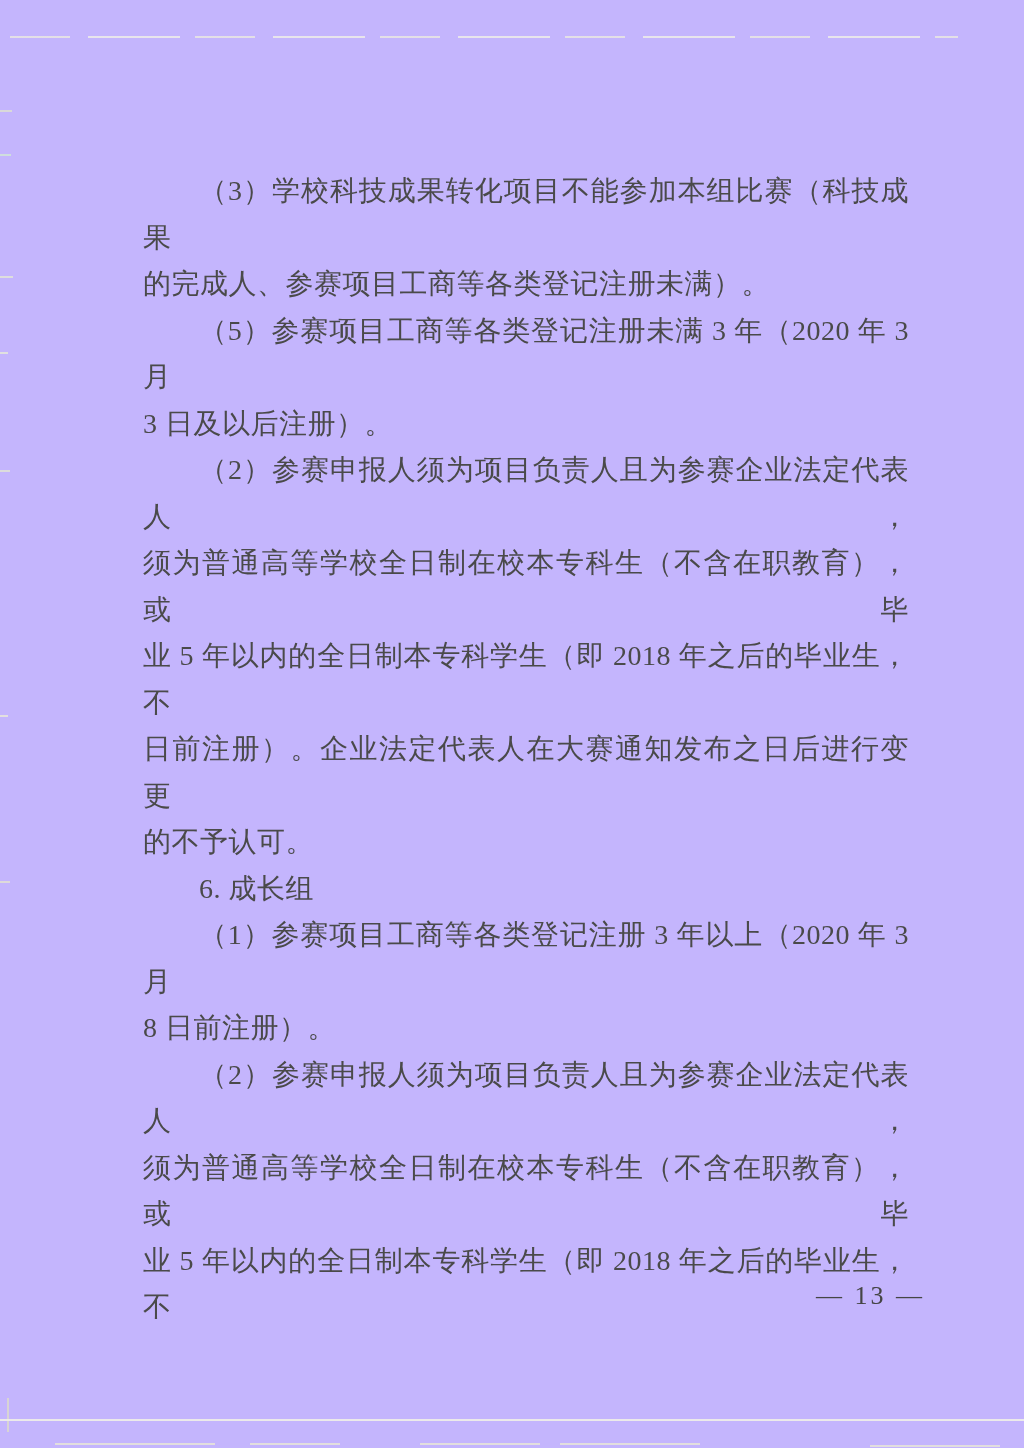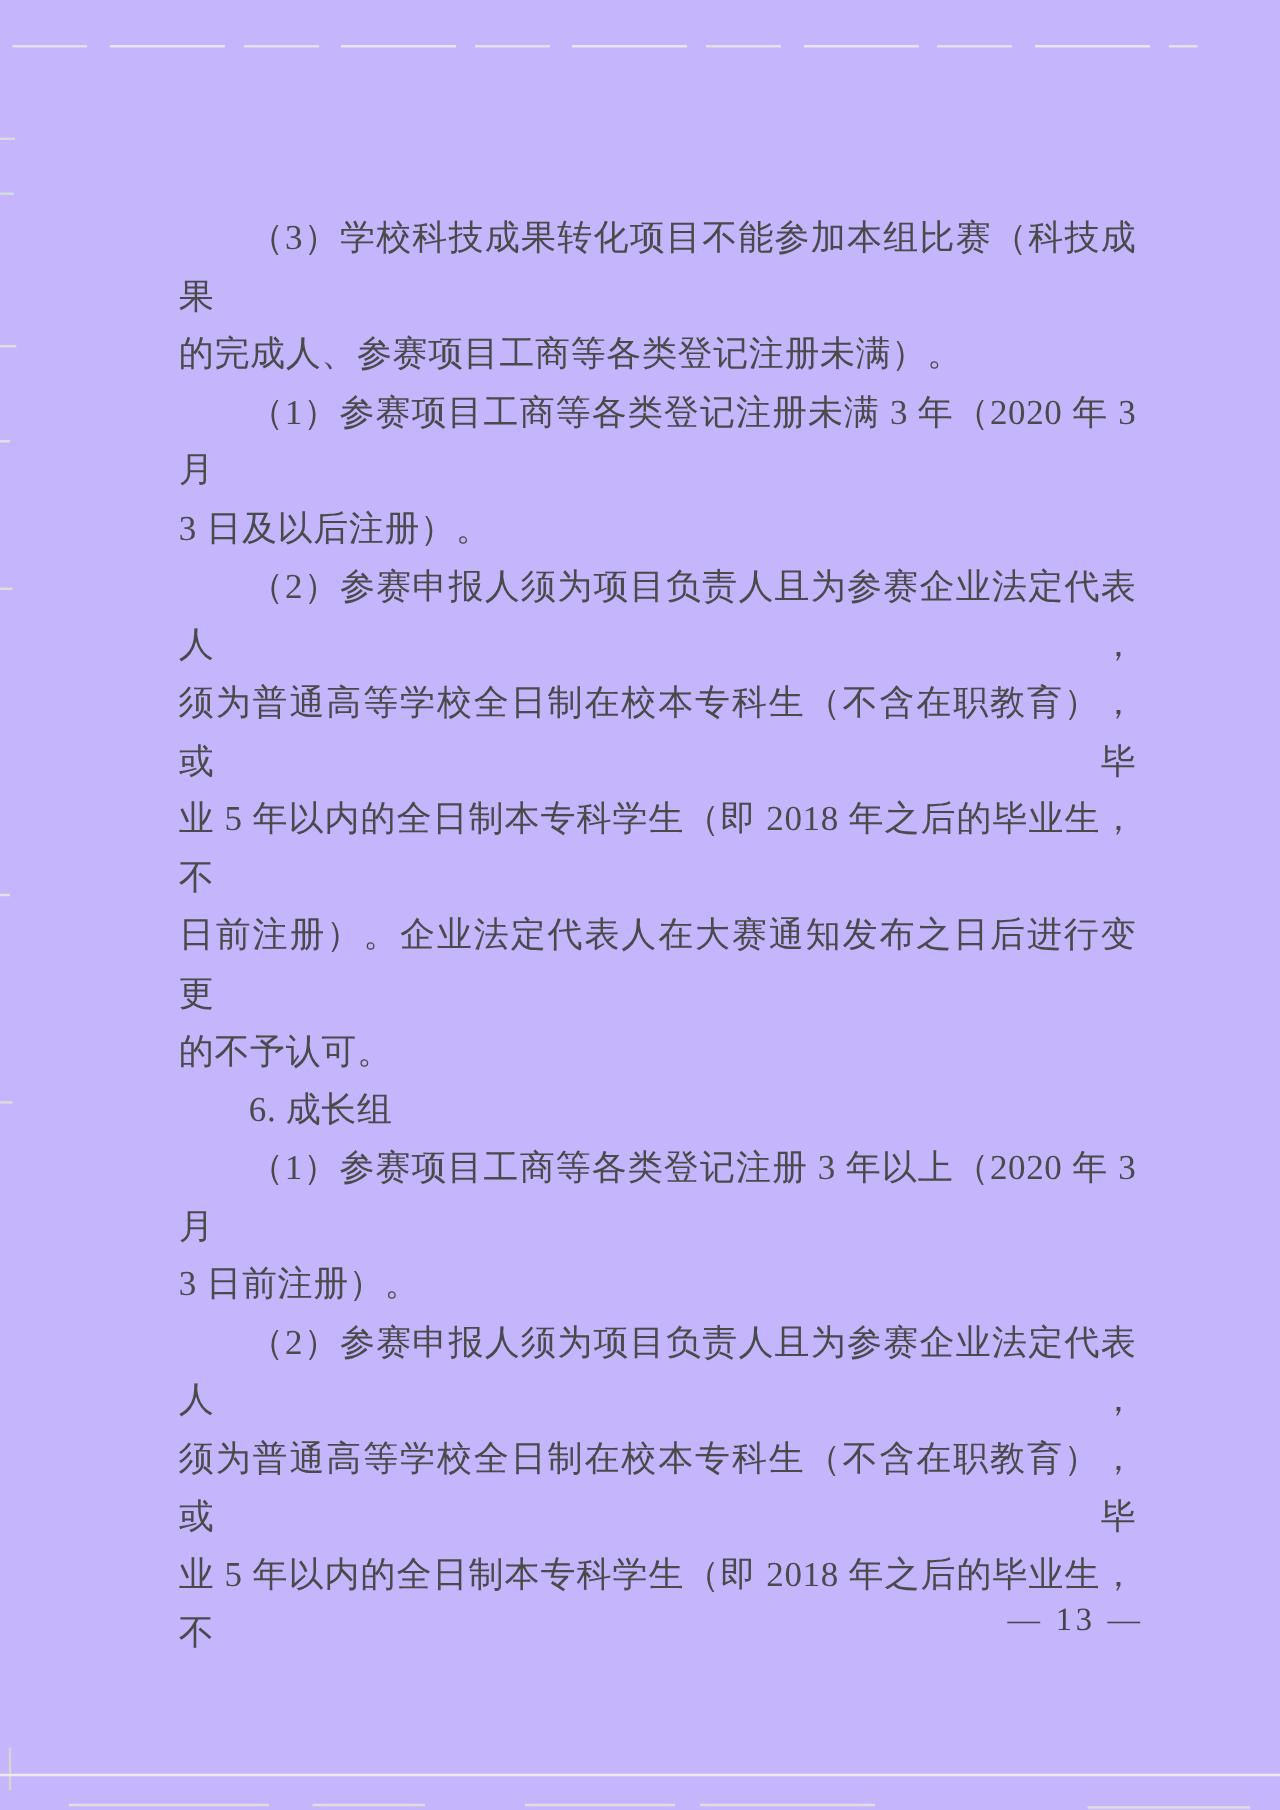--- a/index.html
+++ b/index.html
@@ -33,21 +33,21 @@
     margin: 0;
     padding: 0;
     text-align: justify;
     white-space: normal;
   }
   .doc p.line.indent { text-indent: 56px; }
   .doc p.line.fill { text-align-last: justify; }
   .page-number {
     position: absolute;
     top: 1281px;
-    right: 109px;
+    right: 99px;
     font-size: 26px;
     color: #454545;
     letter-spacing: 3px;
     white-space: nowrap;
   }
   
   .artifact { position: absolute; pointer-events: none; }
   .a-topline {
     left: 10px; top: 36px; width: 948px; height: 2px;
     background: repeating-linear-gradient(to right,
@@ -89,30 +89,30 @@
   <div class="artifact a-bottomline"></div>
   <div class="artifact a-speck a-speck-1"></div>
   <div class="artifact a-speck a-speck-2"></div>
   <div class="artifact a-speck a-speck-3"></div>
   <div class="artifact a-speck a-speck-4"></div>
   <div class="artifact a-speck a-speck-5"></div>
 
   <main class="doc" style="color: rgb(74, 74, 74);">
       <p class="line indent fill">（3）学校科技成果转化项目不能参加本组比赛（科技成果</p>
       <p class="line">的完成人、参赛项目工商等各类登记注册未满）。</p>
-      <p class="line indent fill">（1）参赛项目工商等各类登记注册未满 3 年（2020 年 3 月</p>
+      <p class="line indent fill">（5）参赛项目工商等各类登记注册未满 3 年（2020 年 3 月</p>
       <p class="line">3 日及以后注册）。</p>
       <p class="line indent fill">（2）参赛申报人须为项目负责人且为参赛企业法定代表人，</p>
       <p class="line fill">须为普通高等学校全日制在校本专科生（不含在职教育），或毕</p>
       <p class="line fill">业 5 年以内的全日制本专科学生（即 2018 年之后的毕业生，不</p>
       <p class="line fill">日前注册）。企业法定代表人在大赛通知发布之日后进行变更</p>
       <p class="line">的不予认可。</p>
       <p class="line indent">6. 成长组</p>
       <p class="line indent fill">（1）参赛项目工商等各类登记注册 3 年以上（2020 年 3 月</p>
-      <p class="line">3 日前注册）。</p>
+      <p class="line">8 日前注册）。</p>
       <p class="line indent fill">（2）参赛申报人须为项目负责人且为参赛企业法定代表人，</p>
       <p class="line fill">须为普通高等学校全日制在校本专科生（不含在职教育），或毕</p>
       <p class="line fill">业 5 年以内的全日制本专科学生（即 2018 年之后的毕业生，不</p>
     </main>
 
   <div class="page-number">— 13 —</div>
 
 </div>
 
 </body></html>

